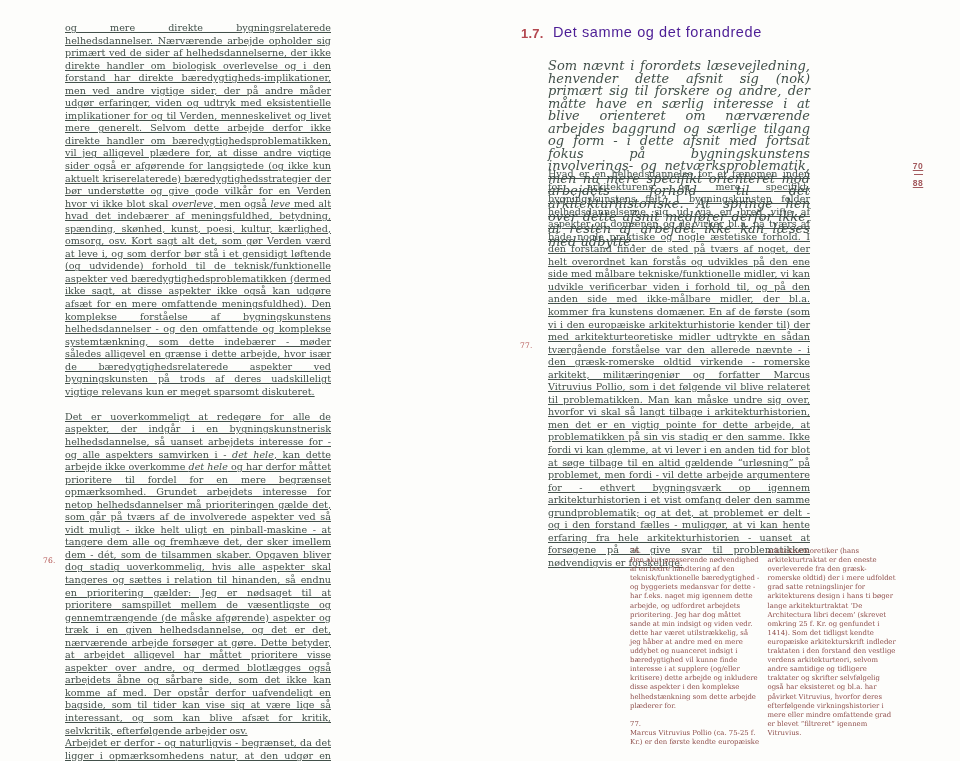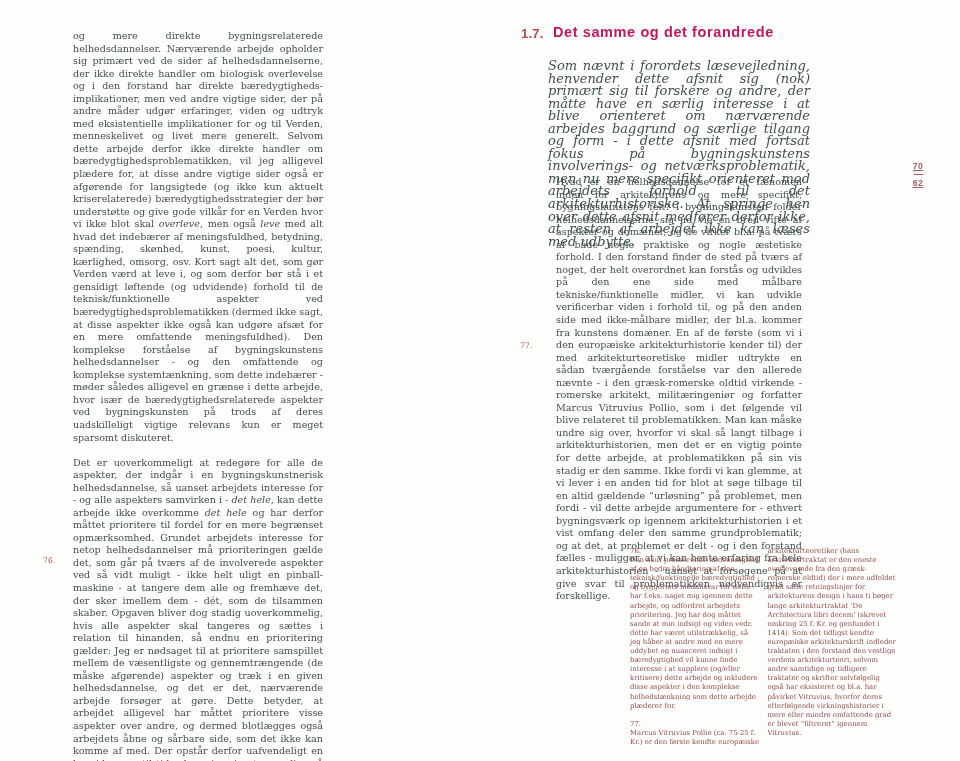--- a/index.html
+++ b/index.html
@@ -10,37 +10,37 @@
   }
   .abs{position:absolute;}
 
   
   .bodycol{
     width:266px;
     font-size:9.6px;line-height:12.55px;
     color:#42504a;
     text-align:justify;
   }
-  .bodycol p{margin:8px;}
+  .bodycol p{margin:0;text-decoration:underline;}
   .bodycol p.gap{margin-top:12.5px;}
 
   
   .marker{
     font-size:7.6px;color:#b2504e;letter-spacing:.2px;
     font-family:"DejaVu Serif",serif;
   }
 
   
   .sec-num{
     font-family:"Liberation Sans","DejaVu Sans",sans-serif;
     font-size:13px;color:#b3474f;font-weight:bold;letter-spacing:.2px;text-align:center;
   }
   .sec-title{
     font-family:"Liberation Sans","DejaVu Sans",sans-serif;
-    font-size:14.5px;color:#be185d;font-weight:bold;letter-spacing:.6px;
+    font-size:14.5px;color:#4c1d95;font-weight:normal;letter-spacing:.6px;
   }
 
   .intro{
     width:262px;font-size:13px;line-height:12.55px;color:#42504a;
     font-style:italic;text-align:justify;
   }
 
   
   .footnotes{
     width:268px;height:208px;
@@ -92,14 +92,14 @@
   </div>
   <div class="footnote">
     <span class="fn-num">77.</span>
     <span>Marcus Vitruvius Pollio (ca. 75-25 f. Kr.) er den første kendte europæiske arkitekturteoretiker (hans arkitekturtraktat er den eneste overleverede fra den græsk-romerske oldtid) der i mere udfoldet grad satte retningslinjer for arkitekturens design i hans ti bøger lange arkitekturtraktat ‘De Architectura libri decem’ (skrevet omkring 25 f. Kr. og genfundet i 1414). Som det tidligst kendte europæiske arkitekturskrift indleder traktaten i den forstand den vestlige verdens arkitekturteori, selvom andre samtidige og tidligere traktater og skrifter selvfølgelig også har eksisteret og bl.a. har påvirket Vitruvius, hvorfor deres efterfølgende virkningshistorier i mere eller mindre omfattende grad er blevet “filtreret” igennem Vitruvius.</span>
   </div>
 </div>
 
 <div class="abs pagenum" style="left:905px;top:161px;">
   <div>70</div>
   <div class="bar"></div>
-  <div>62</div>
+  <div>88</div>
 </div>
 
 </body></html>

